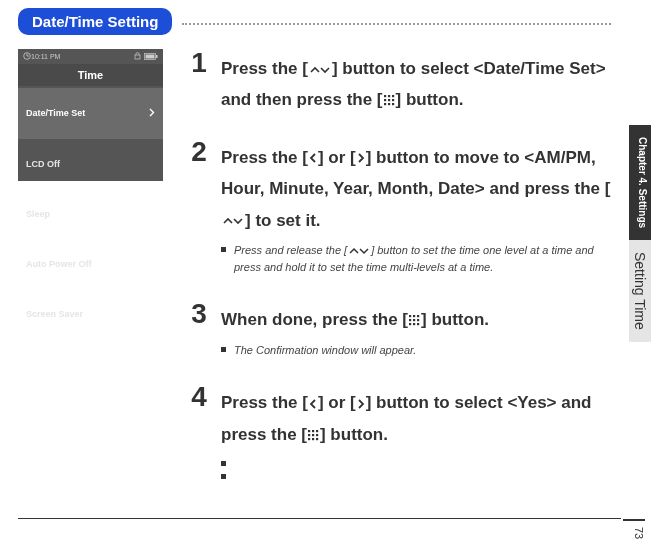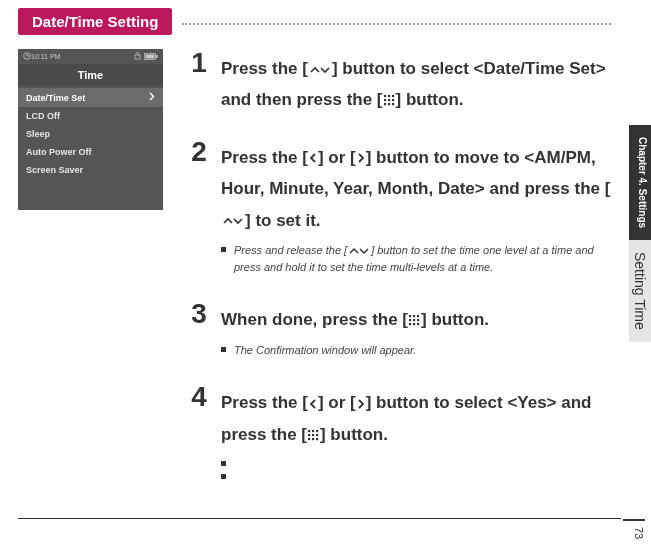--- a/index.html
+++ b/index.html
@@ -17,44 +17,44 @@
     position: relative;
     width: 651px;
     height: 554px;
   }
   .header-row {
     display: flex;
     align-items: center;
     padding-top: 8px;
   }
   .section-tab {
-    background: #be185d;
+    background: #1d4ed8;
     color: #fff;
     font-weight: bold;
     font-size: 15px;
     padding: 5px 14px;
-    border-radius: 2px;
+    border-radius: 10px;
     margin-left: 18px;
   }
   .dotted-line {
     flex: 1;
     border-bottom: 2px dotted #999;
     height: 0;
     margin-left: 10px;
     margin-right: 40px;
     margin-top: 4px;
   }
   .content-row {
     display: flex;
     padding: 14px 30px 0 18px;
     gap: 22px;
   }
   .device-screen {
     width: 145px;
-    height: 161px;
+    height: 132px;
     background: #555;
     color: #e5e5e5;
     font-size: 9px;
     position: relative;
     flex-shrink: 0;
   }
   .device-statusbar {
     display: flex;
     justify-content: space-between;
     align-items: center;
@@ -68,23 +68,22 @@
     color: #fff;
     font-size: 11px;
     font-weight: bold;
     padding: 5px 0;
   }
   .device-list {
     padding: 2px 0;
   }
   .device-item {
     display: flex;
-    align-items: center;
     justify-content: space-between;
-    padding: 4px 8px;
+    padding: 20px 8px;
     font-size: 9px;
     color: #e5e5e5;
     font-weight: bold;
   }
   .device-item.selected {
     background: #6b6b6b;
     color: #fff;
   }
   .chev-right {
     font-weight: bold;

